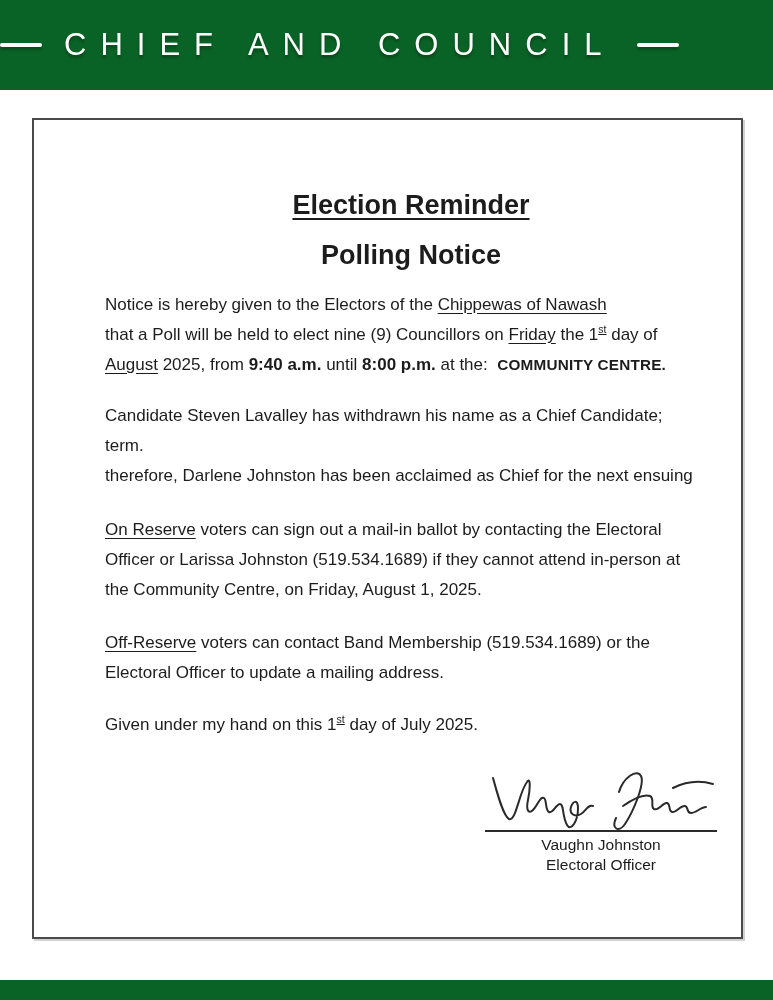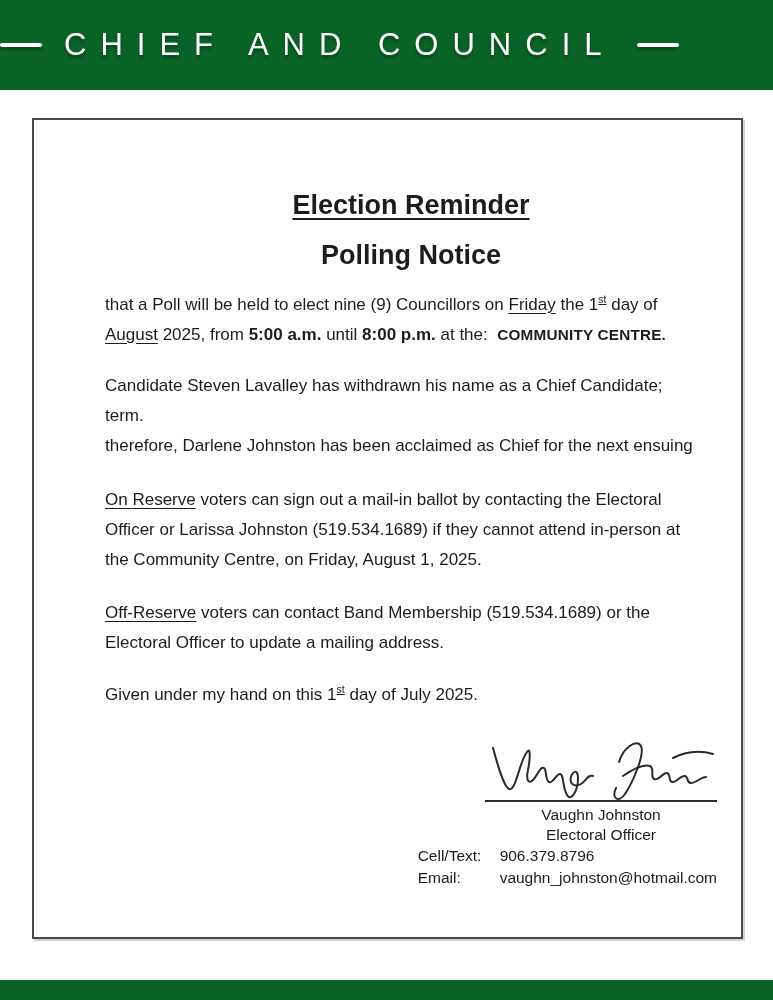--- a/index.html
+++ b/index.html
@@ -138,22 +138,23 @@
   <span class="banner-dash"></span>
 </div>
 
 <div class="doc-box">
   <div class="doc-content">
 
     <h1 class="doc-title">Election Reminder</h1>
     <h2 class="doc-subtitle">Polling Notice</h2>
 
     <div class="para" id="para-1">
+        <div class="line"><span>Notice is hereby given to the Electors of the </span><span class="seg-u">Chippewas of Nawash</span></div>
         <div class="line"><span>that a Poll will be held to elect nine (9) Councillors on </span><span class="seg-u">Friday</span><span> the 1</span><span class="seg-supu">st</span><span> day of</span></div>
-        <div class="line"><span class="seg-u">August</span><span> 2025, from </span><span class="seg-b">5:00 a.m.</span><span> until </span><span class="seg-b">8:00 p.m.</span><span> at the:  </span><span class="seg-bc">COMMUNITY CENTRE.</span></div>
+        <div class="line"><span class="seg-u">August</span><span> 2025, from </span><span class="seg-b">9:40 a.m.</span><span> until </span><span class="seg-b">8:00 p.m.</span><span> at the:  </span><span class="seg-bc">COMMUNITY CENTRE.</span></div>
       </div>
     <div class="para" id="para-2">
         <div class="line"><span>Candidate Steven Lavalley has withdrawn his name as a Chief Candidate;</span></div>
         <div class="line"><span>term.</span></div>
         <div class="line"><span>therefore, Darlene Johnston has been acclaimed as Chief for the next ensuing</span></div>
       </div>
     <div class="para" id="para-3">
         <div class="line"><span class="seg-u">On Reserve</span><span> voters can sign out a mail-in ballot by contacting the Electoral</span></div>
         <div class="line"><span>Officer or Larissa Johnston (519.534.1689) if they cannot attend in-person at</span></div>
         <div class="line"><span>the Community Centre, on Friday, August 1, 2025.</span></div>
@@ -172,28 +173,18 @@
           <path d="M8 14 C12 28 18 52 24 55 C31 58 34 28 42 18 C46 12 45 26 43 36 C41 45 43 51 48 46 C53 41 55 32 59 34 C62 36 60 46 64 48 C68 50 71 40 75 40 C79 40 77 52 82 61 C86 68 93 57 93 44 C93 35 88 37 86 43 C84 49 89 54 96 50 C101 47 103 40 108 42"></path>
           <path d="M134 28 C138 14 152 4 156 12 C160 20 148 48 140 60 C134 69 126 65 131 54"></path>
           <path d="M138 42 C148 35 159 30 165 32 C170 34 165 43 169 45 C174 47 178 38 182 39 C186 40 183 47 187 48 C191 49 196 41 200 42 C204 43 201 49 206 49 C211 49 216 43 221 43"></path>
           <path d="M188 24 C200 18 214 16 228 20"></path>
         </svg>
         <div class="sig-line"></div>
         <div class="sig-name">Vaughn Johnston</div>
         <div class="sig-role">Electoral Officer</div>
       </div>
 
-      <div class="contact-col">
-        <div class="contact-row">
-          <span class="contact-label">Cell/Text:</span>
-          <span class="contact-value">906.379.8796</span>
-        </div>
-        <div class="contact-row">
-          <span class="contact-label">Email:</span>
-          <span class="contact-value">vaughn_johnston@hotmail.com</span>
-        </div>
-      </div>
     </div>
 
   </div>
 </div>
 
 <div class="footer-bar"></div>
 
 </body></html>

